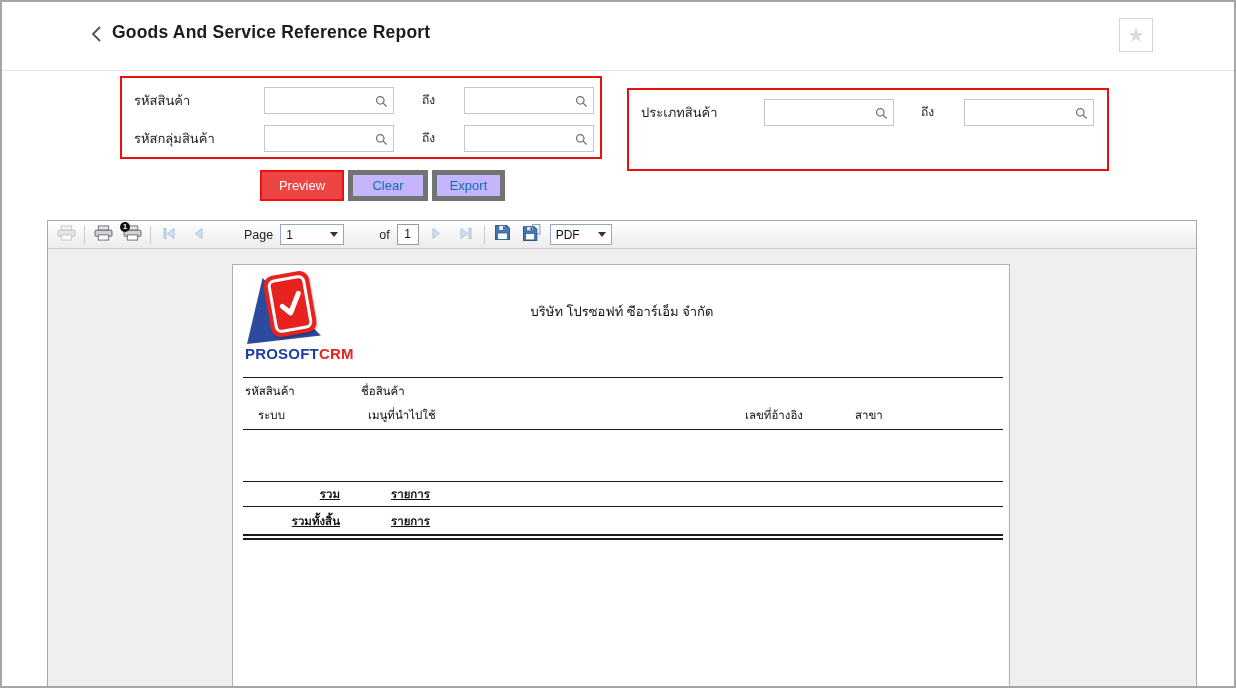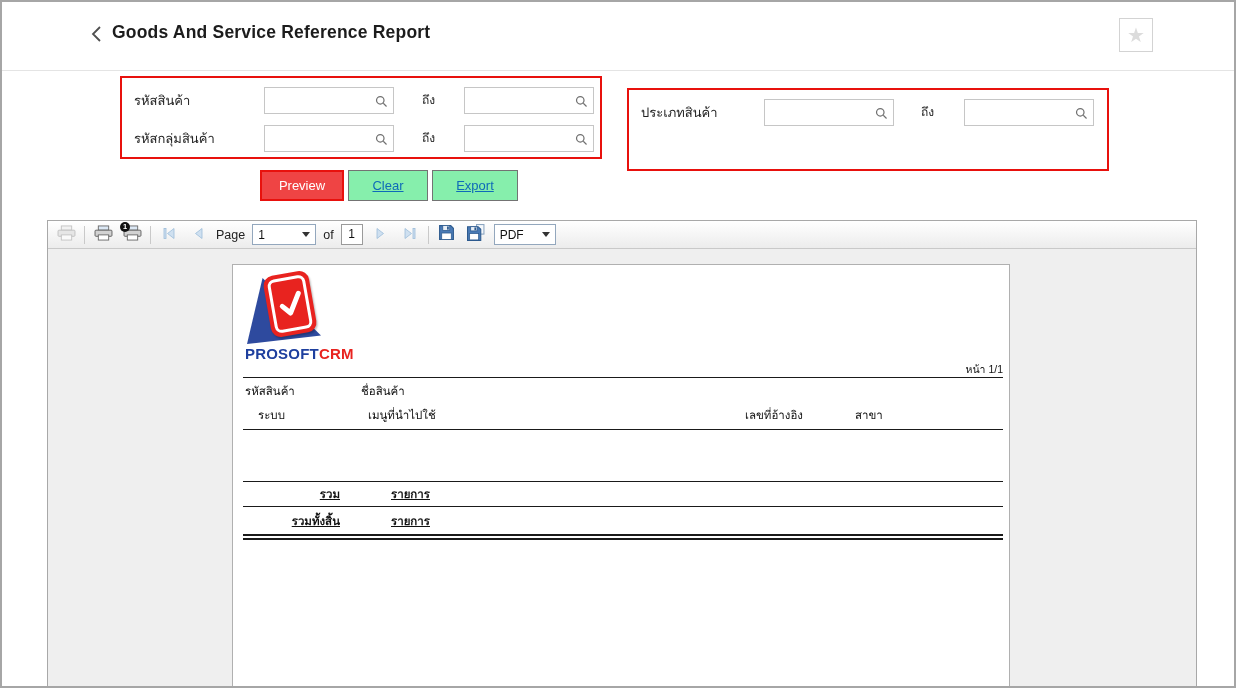--- a/index.html
+++ b/index.html
@@ -28,31 +28,31 @@
   .search-field { height:27px; width:130px; }
   .search-field input {
     width:100%; height:100%; border:1px solid #c6c6c6; background:#fff;
     padding:0 24px 0 6px; font-size:12px; outline:none; font-family:inherit;
   }
   .search-ico { position:absolute; right:5px; top:7px; width:14px; height:14px; cursor:pointer; }
 
   
   .btn { font-family:inherit; font-size:13px; height:31px; cursor:pointer; }
   .btn-preview { left:258px; top:168px; width:84px; background:#ef4444; color:#fff; border:2px solid #e8110d; }
-  .btn-plain   { background:#86efac; color:#0e6ab8; border:1px solid #737373;text-decoration:underline; }
+  .btn-plain   { background:#c4b5fd; color:#0e6ab8; border:5px solid #737373; }
   .btn-clear   { left:346px; top:168px; width:80px; }
-  .btn-export  { left:430px; top:168px; width:86px; }
+  .btn-export  { left:430px; top:168px; width:73px; }
 
   
   .viewer { left:45px; top:218px; width:1150px; height:470px; border:1px solid #a8a8a8; background:#efefef; }
   .toolbar { display:flex; align-items:center; height:28px; padding:0 7px; gap:7px;
              background:linear-gradient(#ffffff,#ececec); border-bottom:1px solid #c9c9c9; }
   .tbtn { position:relative; width:22px; height:22px; display:flex; align-items:center; justify-content:center; cursor:pointer; }
   .tsep { width:1px; height:18px; background:#c9c9c9; }
-  .tlabel { font-size:12.5px; color:#222; }
+  .tlabel { font-size:12.5px; color:#222;margin-left:28px; }
   .combo { display:flex; align-items:center; justify-content:space-between; height:21px; background:#fff;
            border:1px solid #93a7bd; padding:0 5px; font-size:12px; color:#111; cursor:pointer; }
   .combo-page { width:64px; }
   .combo-pdf  { width:62px; }
   .caret { width:0; height:0; border-left:4px solid transparent; border-right:4px solid transparent; border-top:5px solid #333; }
   .ofbox { width:22px; height:21px; border:1px solid #9a9a9a; background:#fff; font-size:12px; color:#111;
            text-align:center; line-height:19px; }
   .badge1 { position:absolute; top:-2px; left:-1px; width:10px; height:10px; border-radius:50%;
             background:#111; color:#fff; font-size:7.5px; line-height:10px; text-align:center; font-weight:bold; }
 
@@ -275,21 +275,21 @@
               <svg width="30" height="34" viewBox="0 0 30 34">
                   <path d="M7 18 l7 8 l11 -18" fill="none" stroke="#fff" stroke-width="5" stroke-linecap="round" stroke-linejoin="round"></path>
                 </svg>
             </div>
           </div>
         </div>
         <div class="abs logo-text">
           <span class="p1">PROSOFT</span><span class="p2">CRM</span>
         </div>
 
-        <div class="abs rpt-pageind">หน้า 1/1</div>
+        <div class="abs rpt-company">บริษัท โปรซอฟท์ ซีอาร์เอ็ม จำกัด</div>
 
         <div class="abs rline" style="top:112px;"></div>
         <div class="abs rtext" style="left:12px;top:117px;">รหัสสินค้า</div>
         <div class="abs rtext" style="left:128px;top:117px;">ชื่อสินค้า</div>
 
         <div class="abs rtext" style="left:25px;top:141px;">ระบบ</div>
         <div class="abs rtext" style="left:135px;top:141px;">เมนูที่นำไปใช้</div>
         <div class="abs rtext" style="left:512px;top:141px;">เลขที่อ้างอิง</div>
         <div class="abs rtext" style="left:622px;top:141px;">สาขา</div>
         <div class="abs rline" style="top:164px;"></div>

